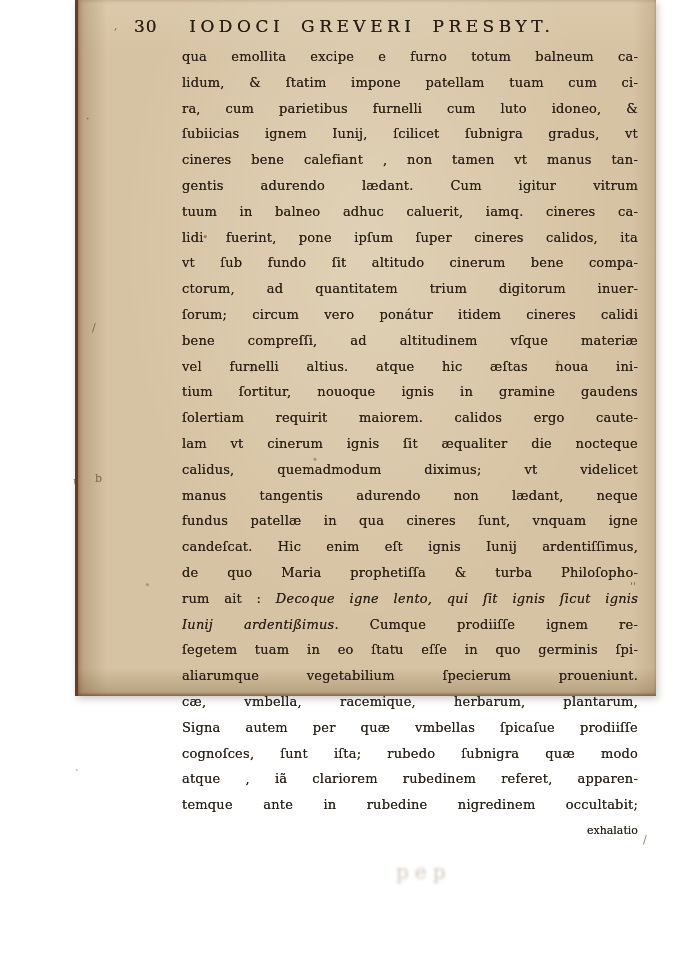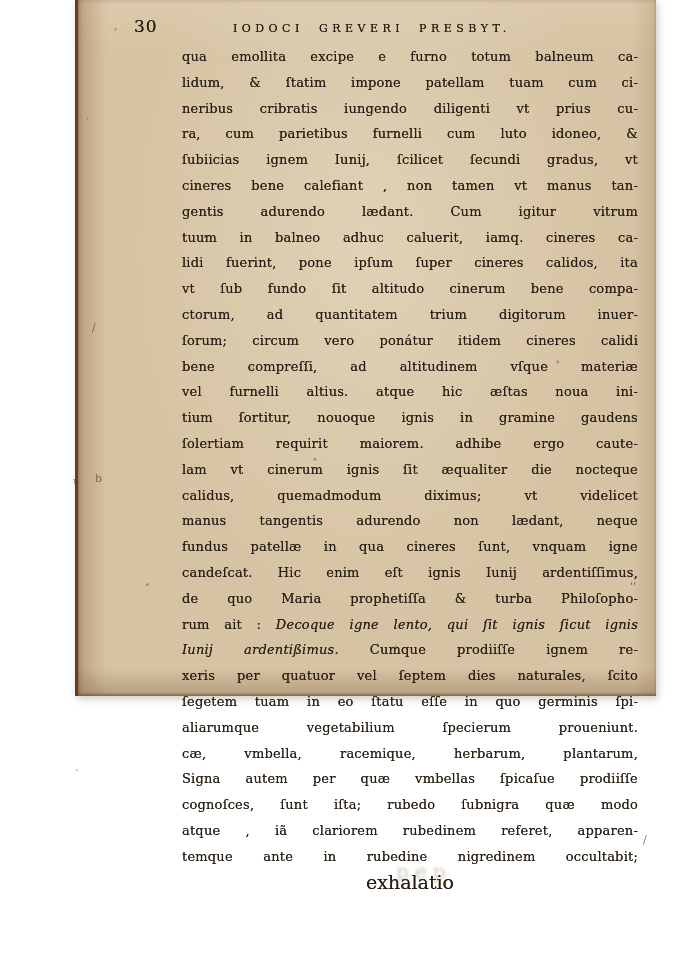--- a/index.html
+++ b/index.html
@@ -44,21 +44,21 @@
     color: #261d13;
   }
   .page-number {
     font-size: 17px;
     letter-spacing: 1px;
     text-shadow: 0 0 0.6px rgba(38,29,19,0.8);
   }
   .running-title {
     flex: 1;
     text-align: center;
-    font-size: 11px;
+    font-size: 17px;
     letter-spacing: 4.5px;
     word-spacing: 7px;
     text-shadow: 0 0 0.6px rgba(38,29,19,0.8);
     white-space: nowrap;
   }
   .text-block {
     position: absolute;
     left: 104px; top: 44px;
     width: 456px;
     color: #271e14;
@@ -69,23 +69,23 @@
     height: 25.8px;
     overflow: hidden;
     text-align: justify;
     text-align-last: justify;
     -moz-text-align-last: justify;
     letter-spacing: 0.2px;
     text-shadow: 0 0 0.6px rgba(39,30,20,0.75);
   }
   .text-line .italic { font-style: italic; }
   .catchword {
-    font-size: 19px;
+    font-size: 11px;
     line-height: 25.8px;
-    text-align: center;
+    text-align: right;
     text-shadow: 0 0 0.6px rgba(39,30,20,0.75);
   }
   .ghost {
     position: absolute;
     left: 318px; top: 860px;
     font-size: 20px;
     color: #9a8261;
     opacity: 0.45;
     filter: blur(1.4px);
     letter-spacing: 6px;
@@ -105,43 +105,41 @@
 
     <div class="header-row">
       <span class="page-number">30</span>
       <span class="running-title">IODOCI GREVERI PRESBYT.</span>
     </div>
 
     <div class="text-block">
       <div class="body-lines">
           <div class="text-line"><span>qua emollita excipe e furno totum balneum ca-</span></div>
           <div class="text-line"><span>lidum, &amp; ſtatim impone patellam tuam cum ci-</span></div>
-          <div class="text-line"><span>neribus cribratis iungendo diligenti vt prius cu-</span></div>
           <div class="text-line"><span>ra, cum parietibus furnelli cum luto idoneo, &amp;</span></div>
-          <div class="text-line"><span>ſubiicias ignem Iunij, ſcilicet ſecundi gradus, vt</span></div>
+          <div class="text-line"><span>ſubiicias ignem Iunij, ſcilicet ſubnigra gradus, vt</span></div>
           <div class="text-line"><span>cineres bene calefiant , non tamen vt manus tan-</span></div>
           <div class="text-line"><span>gentis adurendo lædant. Cum igitur vitrum</span></div>
           <div class="text-line"><span>tuum in balneo adhuc caluerit, iamq. cineres ca-</span></div>
           <div class="text-line"><span>lidi fuerint, pone ipſum ſuper cineres calidos, ita</span></div>
           <div class="text-line"><span>vt ſub fundo ſit altitudo cinerum bene compa-</span></div>
           <div class="text-line"><span>ctorum, ad quantitatem trium digitorum inuer-</span></div>
           <div class="text-line"><span>ſorum; circum vero ponátur itidem cineres calidi</span></div>
           <div class="text-line"><span>bene compreſſi, ad altitudinem vſque materiæ</span></div>
           <div class="text-line"><span>vel furnelli altius. atque hic æſtas noua ini-</span></div>
           <div class="text-line"><span>tium ſortitur, nouoque ignis in gramine gaudens</span></div>
-          <div class="text-line"><span>ſolertiam requirit maiorem. adhibe ergo caute-</span></div>
+          <div class="text-line"><span>ſolertiam requirit maiorem. calidos ergo caute-</span></div>
           <div class="text-line"><span>lam vt cinerum ignis ſit æqualiter die nocteque</span></div>
           <div class="text-line"><span>calidus, quemadmodum diximus; vt videlicet</span></div>
           <div class="text-line"><span>manus tangentis adurendo non lædant, neque</span></div>
           <div class="text-line"><span>fundus patellæ in qua cineres ſunt, vnquam igne</span></div>
           <div class="text-line"><span>candeſcat. Hic enim eſt ignis Iunij ardentiſſimus,</span></div>
           <div class="text-line"><span>de quo Maria prophetiſſa &amp; turba Philoſopho-</span></div>
           <div class="text-line"><span>rum ait : </span><span class="italic">Decoque igne lento, qui ſit ignis ſicut ignis</span></div>
           <div class="text-line"><span class="italic">Iunij ardentißimus.</span><span> Cumque prodiiſſe ignem re-</span></div>
-          <div class="text-line"><span>xeris per quatuor vel ſeptem dies naturales, ſcito</span></div>
           <div class="text-line"><span>ſegetem tuam in eo ſtatu eſſe in quo germinis ſpi-</span></div>
           <div class="text-line"><span>aliarumque vegetabilium ſpecierum proueniunt.</span></div>
           <div class="text-line"><span>cæ, vmbella, racemique, herbarum, plantarum,</span></div>
           <div class="text-line"><span>Signa autem per quæ vmbellas ſpicaſue prodiiſſe</span></div>
           <div class="text-line"><span>cognoſces, ſunt iſta; rubedo ſubnigra quæ modo</span></div>
           <div class="text-line"><span>atque , iã clariorem rubedinem referet, apparen-</span></div>
           <div class="text-line"><span>temque ante in rubedine nigredinem occultabit;</span></div>
         </div>
       <div class="catchword">exhalatio</div>
     </div>

